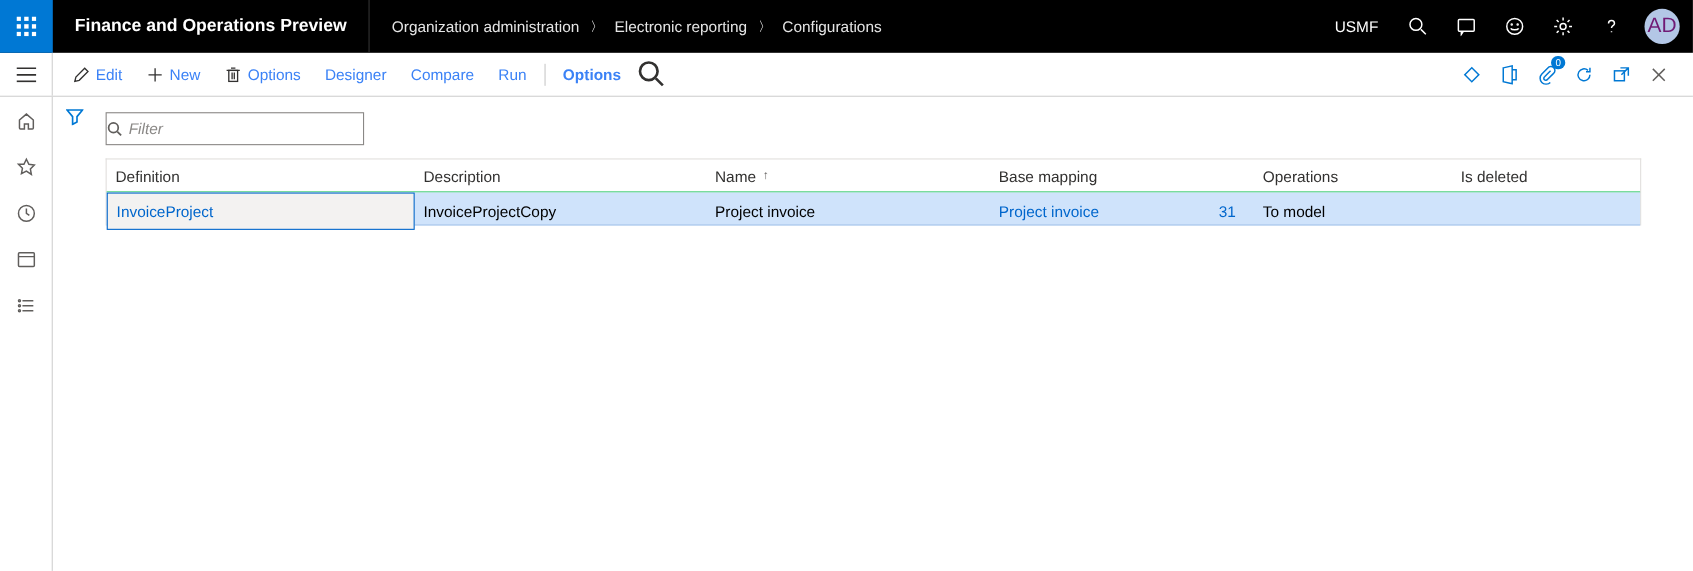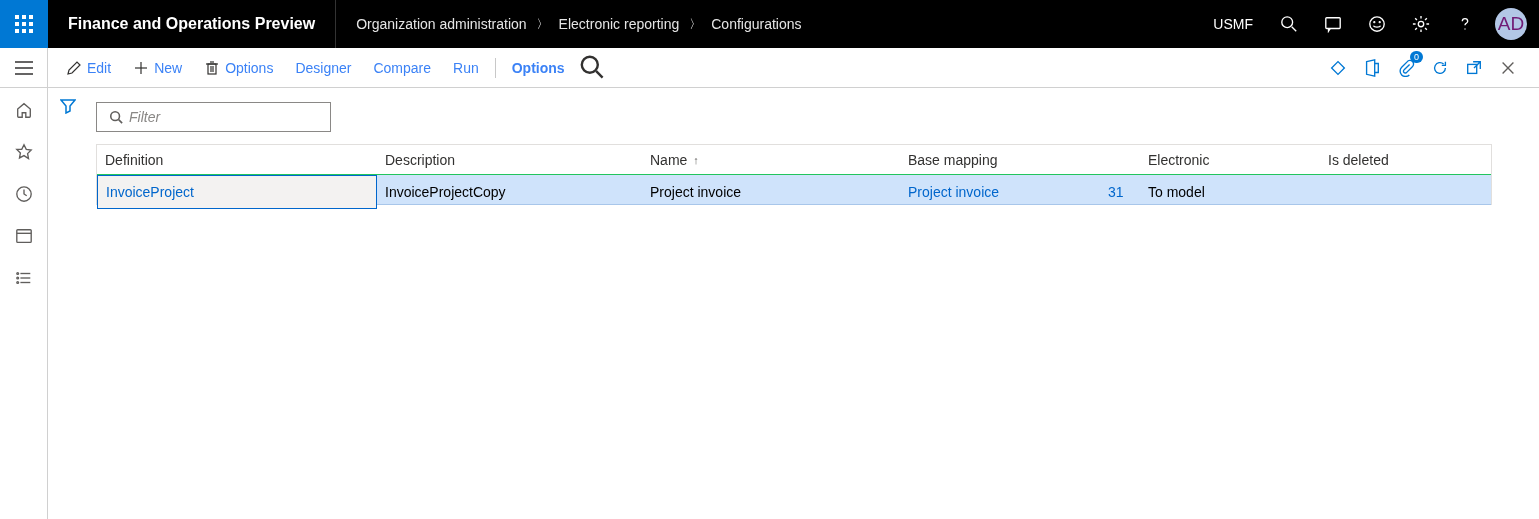--- a/index.html
+++ b/index.html
@@ -43,21 +43,21 @@
 
 .content { flex: 1; display: flex; }
 .filter-col { width: 40px; padding-top: 10px; display: flex; justify-content: center; }
 .filter-col svg { width: 16px; height: 16px; stroke: #0078d4; fill: none; stroke-width: 1.5; cursor: pointer; }
 
 .main { flex: 1; padding: 14px 24px 14px 8px; }
 .page-head { display: flex; align-items: baseline; gap: 12px; font-size: 15px; color: #323130; margin-bottom: 14px; }
 .page-head .sep { color: #888; }
 .page-head .sub { color: #605e5c; font-size: 14px; letter-spacing: 0.2px; }
 
-.filter-box { display: flex; align-items: center; border: 1px solid #8a8886; width: 235px; height: 30px; padding: 0 12px; gap: 6px; margin-bottom: 12px; }
+.filter-box { display: flex; align-items: center; border: 1px solid #8a8886; width: 235px; height: 30px; padding: 0 0; gap: 6px; margin-bottom: 12px; }
 .filter-box svg { width: 14px; height: 14px; stroke: #605e5c; fill: none; stroke-width: 1.8; }
 .filter-box input { border: none; outline: none; flex: 1; font-size: 14px; color: #323130; font-style: italic; background: transparent; }
 .filter-box input::placeholder { color: #8a8886; font-style: italic; }
 
 
 .grid { border: 1px solid #e1dfdd; border-bottom: none; width: 100%; max-width: 1396px; }
 .grid-head, .grid-row { display: grid; grid-template-columns: 280px 265px 258px 200px 40px 180px 160px; align-items: center; font-size: 14px; }
 .grid-head { height: 30px; border-bottom: 1px solid #22c55e; color: #323130; }
 .grid-head .cell { padding: 0 8px; display: flex; align-items: center; gap: 6px; }
 .sort-arrow { font-size: 11px; color: #605e5c; }
@@ -277,21 +277,21 @@
       <div class="grid">
         <div class="grid-head">
           <div class="cell">Definition</div>
           <div class="cell">Description</div>
           <div class="cell">
             <span>Name</span>
             <span class="sort-arrow">↑</span>
           </div>
           <div class="cell">Base mapping</div>
           <div class="cell"></div>
-          <div class="cell">Electronic</div>
+          <div class="cell">Operations</div>
           <div class="cell">Is deleted</div>
         </div>
         <div class="grid-row">
           <div class="cell def link">InvoiceProject</div>
           <div class="cell">InvoiceProjectCopy</div>
           <div class="cell">Project invoice</div>
           <div class="cell link">Project invoice</div>
           <div class="cell num link">31</div>
           <div class="cell">To model</div>
           <div class="cell"></div>

